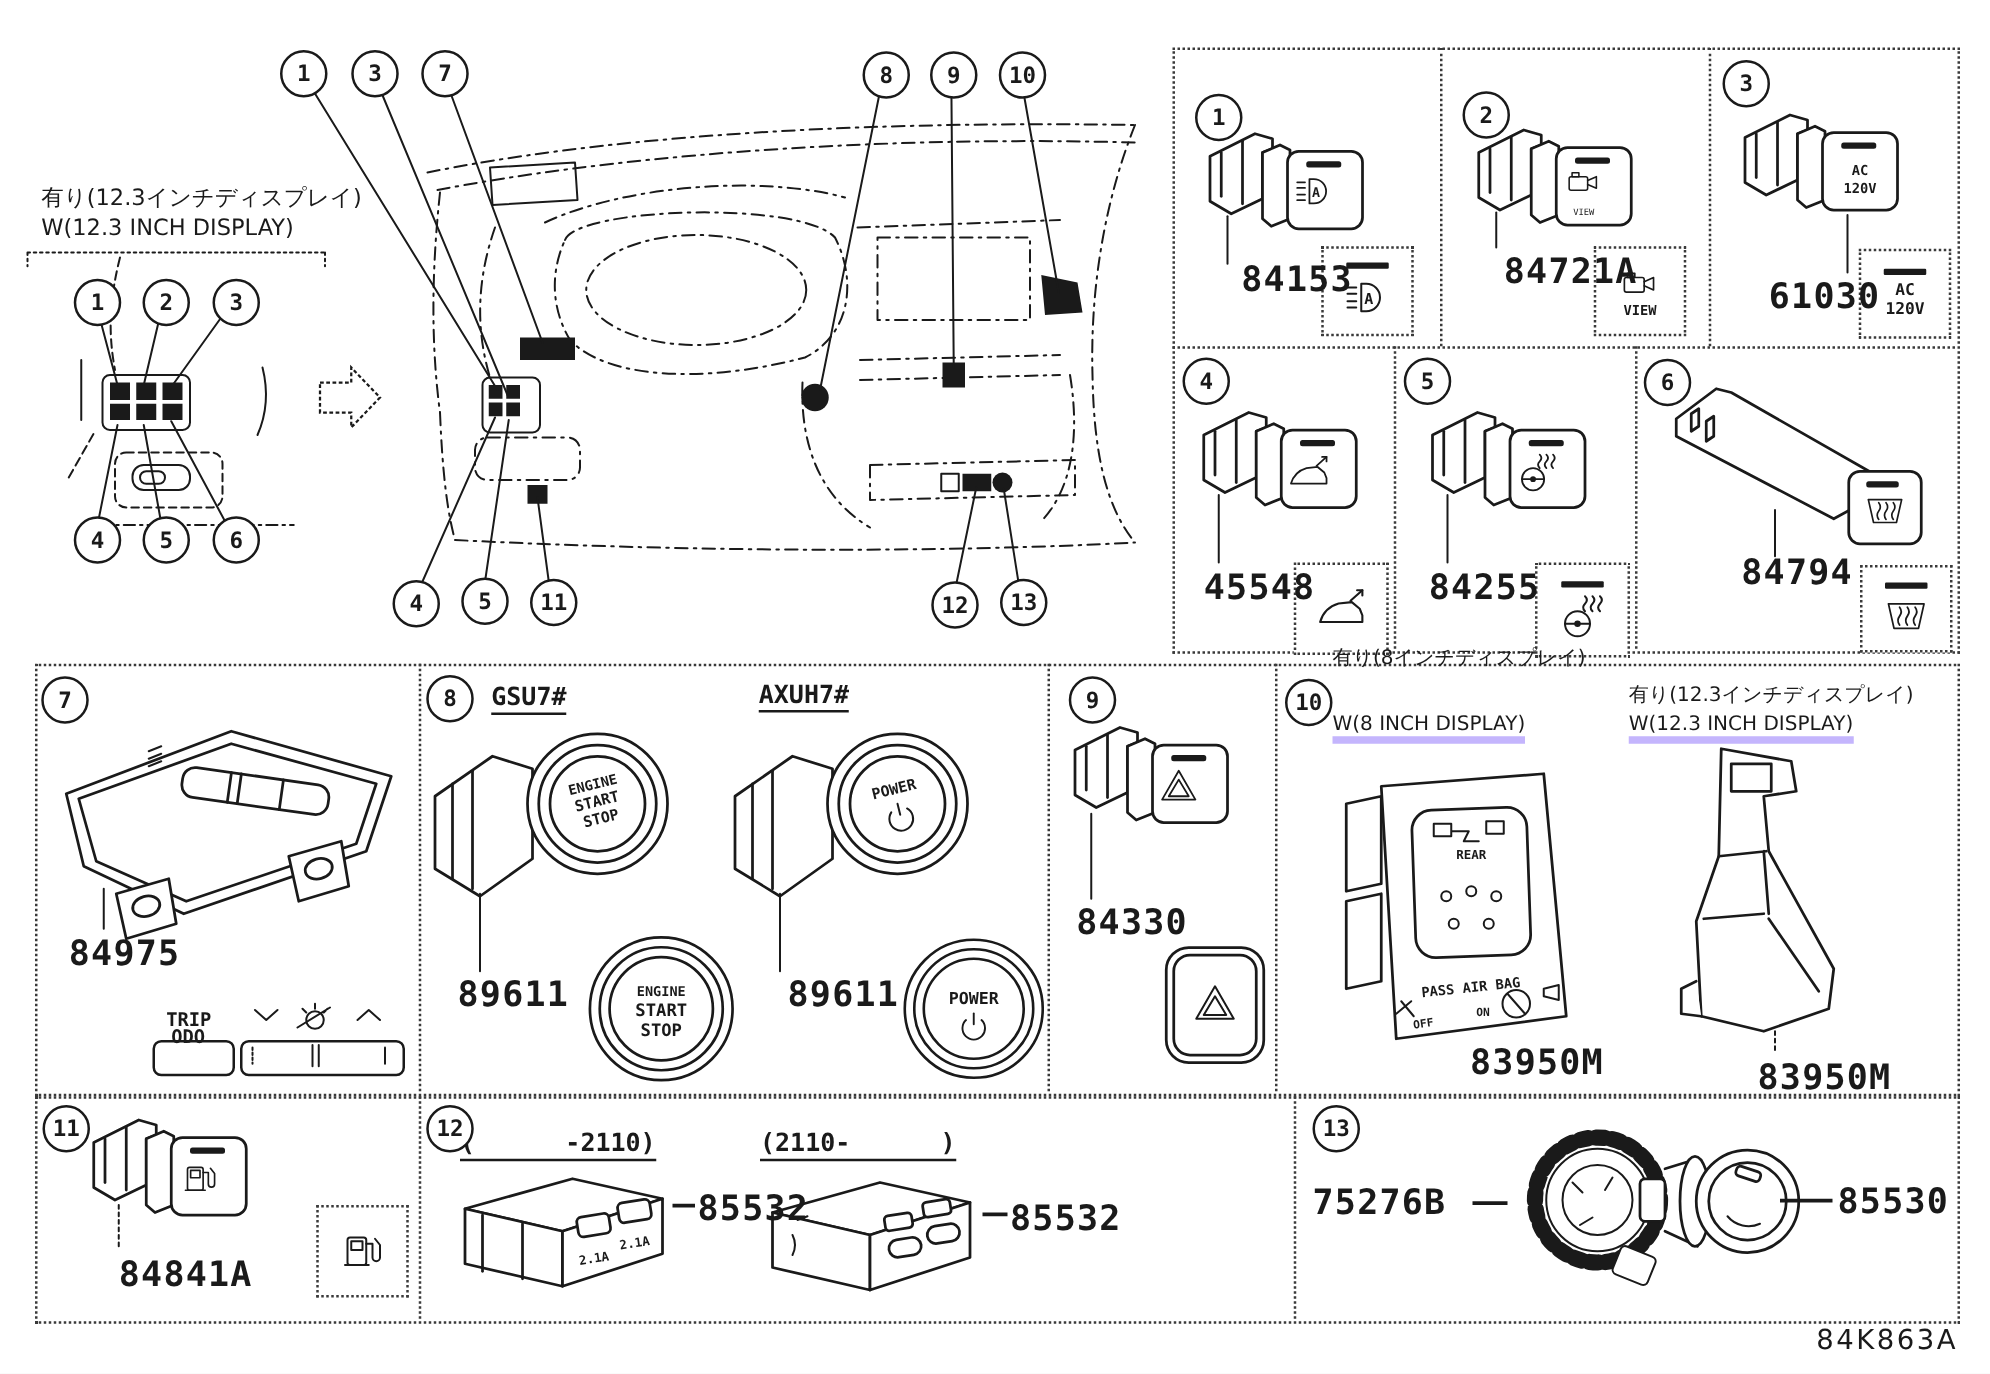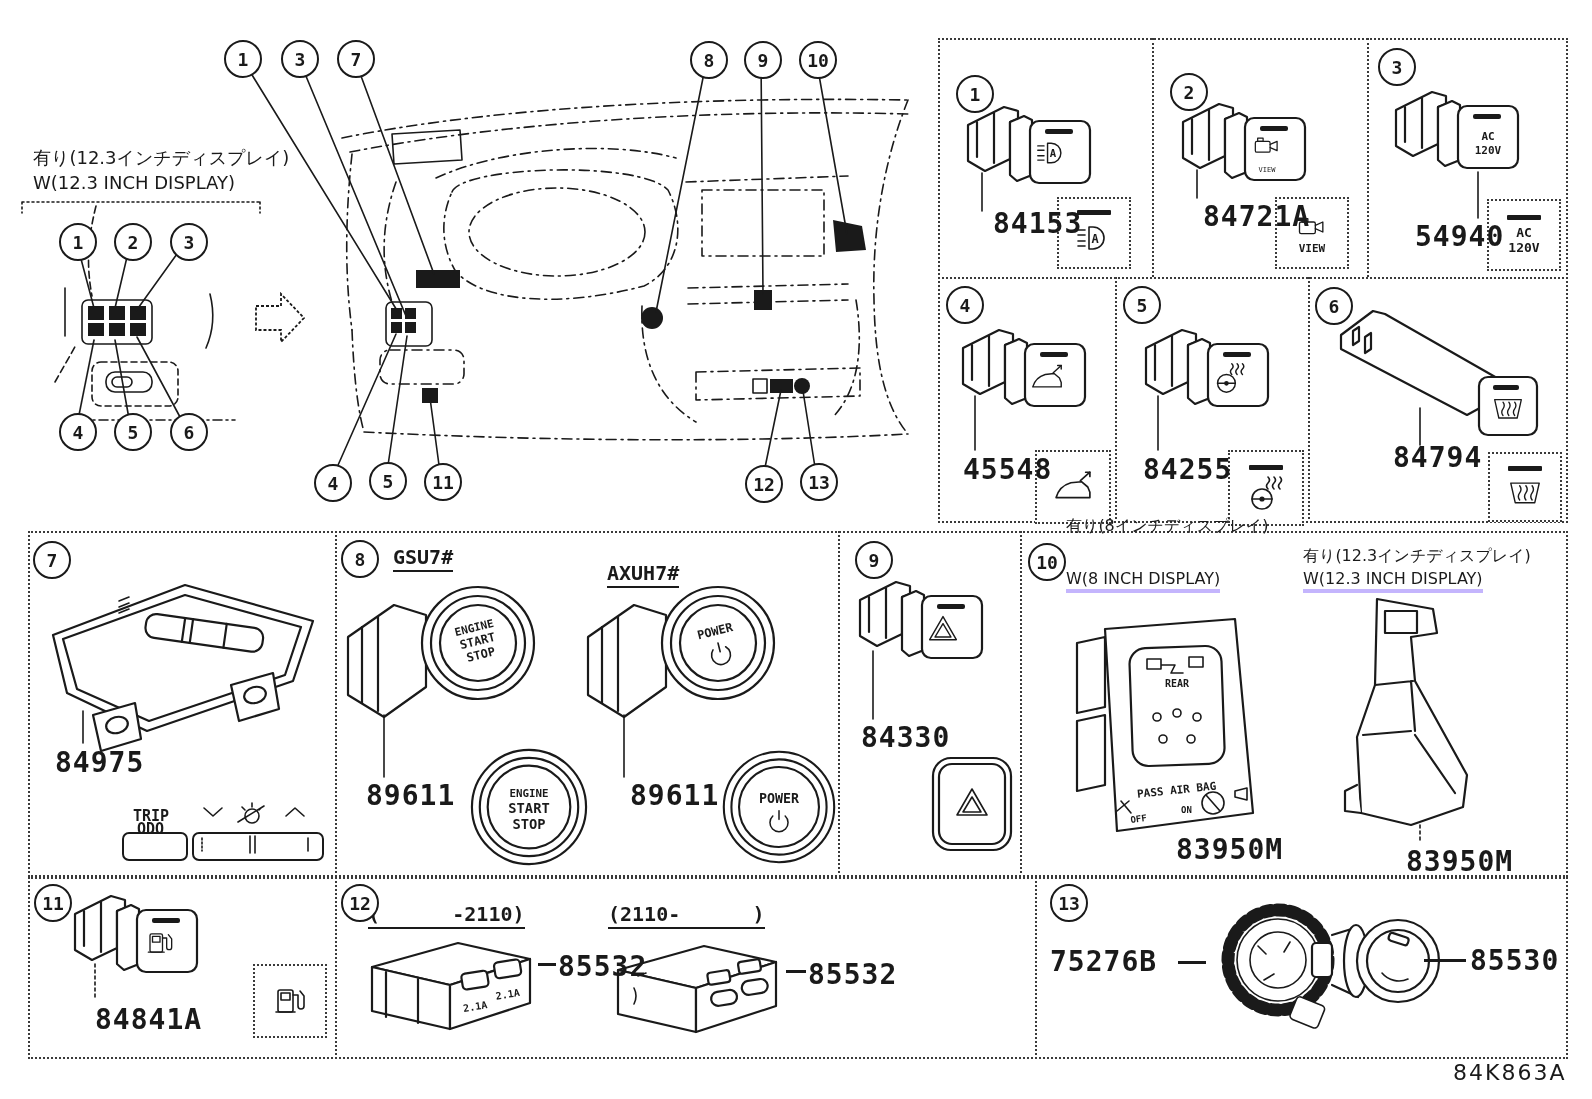--- a/index.html
+++ b/index.html
@@ -13,21 +13,21 @@
   .gridbox{position:absolute;border:2px dotted #3a3a3a;background:transparent}
   .vline{position:absolute;border-left:2px dotted #3a3a3a;width:0}
   .hline{position:absolute;border-top:2px dotted #3a3a3a;height:0}
   .callout{position:absolute;width:34px;height:34px;border:2.3px solid #1a1a1a;border-radius:50%;
            background:#fff;display:flex;align-items:center;justify-content:center;
            font:bold 18px "DejaVu Sans Mono",monospace;z-index:5}
   .pn{position:absolute;font:bold 28px "DejaVu Sans Mono",monospace;letter-spacing:1px;
       white-space:pre;z-index:4}
   .jp{position:absolute;font:18px "DejaVu Sans",sans-serif;white-space:pre;z-index:4}
   .en{position:absolute;font:18px "DejaVu Sans",sans-serif;white-space:pre;z-index:4}
-  .under{border-bottom:4px solid #c4b5fd;padding-bottom:1px}
+  .under{border-bottom:6px solid #c4b5fd;padding-bottom:1px}
   .code{position:absolute;font:bold 20px "DejaVu Sans Mono",monospace;border-bottom:2px solid #1a1a1a;
         padding-bottom:1px;white-space:pre;z-index:4}
   .range{position:absolute;font:bold 20px "DejaVu Sans Mono",monospace;border-bottom:2px solid #1a1a1a;
         padding-bottom:1px;white-space:pre;z-index:4}
   .iconbox{position:absolute;border:2.5px dotted #3a3a3a;background:#fff;display:flex;
            flex-direction:column;align-items:center;justify-content:center;z-index:3}
   .ibar{width:34px;height:5px;background:#1a1a1a;border-radius:1px;margin-bottom:5px}
   .smalltext{position:absolute;font:bold 15px "DejaVu Sans Mono",monospace;z-index:4;white-space:pre}
   .btnslot{position:absolute;border:2px solid #1a1a1a;border-radius:7px;background:#fff;z-index:3}
   .lblline{position:absolute;border-top:3px solid #1a1a1a;height:0;z-index:2}
@@ -368,21 +368,21 @@
       </svg>
   <div style="font:bold 11px 'DejaVu Sans Mono',monospace">VIEW</div>
 </div>
 
 <svg style="left:1378px;top:80px;z-index:2" width="175" height="142" viewBox="0 0 175 142">
   <use href="#swA" x="8" y="0" width="150" height="110"></use>
   <text x="110" y="60" font-size="11" font-weight="bold" text-anchor="middle">AC</text>
   <text x="110" y="74" font-size="11" font-weight="bold" text-anchor="middle">120V</text>
   <line x1="100" y1="92" x2="100" y2="138" class="ln"></line>
 </svg>
-<div class="pn" style="left:1415px;top:220px">54940</div>
+<div class="pn" style="left:1415px;top:220px">61030</div>
 <div class="iconbox" style="left:1487px;top:199px;width:70px;height:68px">
   <div class="ibar"></div>
   <div style="font:bold 13px 'DejaVu Sans Mono',monospace">AC</div>
   <div style="font:bold 13px 'DejaVu Sans Mono',monospace">120V</div>
 </div>
 
 <svg style="left:945px;top:318px;z-index:2" width="165" height="135" viewBox="0 0 165 135">
   <use href="#swA" x="8" y="0" width="150" height="110"></use>
   <use href="#ic-gate" x="86" y="44" width="32" height="32"></use>
   <line x1="30" y1="78" x2="30" y2="132" class="ln"></line>
@@ -454,21 +454,21 @@
 <svg style="left:192px;top:832px;z-index:4" width="128" height="25" viewBox="0 0 128 25">
   <g class="ln" stroke-width="1.6">
     <line x1="10" y1="6" x2="10" y2="19" stroke-dasharray="2 2"></line>
     <line x1="58" y1="4" x2="58" y2="21"></line>
         <line x1="63" y1="4" x2="63" y2="21"></line>
     <line x1="116" y1="6" x2="116" y2="19"></line>
   </g>
 </svg>
 
 <div class="code" style="left:393px;top:545px">GSU7#</div>
-<div class="code" style="left:607px;top:561px">AXUH7#</div>
+<div class="code" style="left:607px;top:543px">AXUH7#</div>
 <svg style="left:340px;top:565px;z-index:2" width="210" height="215" viewBox="0 0 210 215">
   <use href="#asm" x="0" y="0" width="210" height="170"></use>
   <g transform="rotate(-14 138 78)">
     <text x="138" y="66" font-size="11" font-weight="bold" text-anchor="middle">ENGINE</text>
     <text x="138" y="80" font-size="12" font-weight="bold" text-anchor="middle">START</text>
     <text x="138" y="94" font-size="12" font-weight="bold" text-anchor="middle">STOP</text>
   </g>
   <line x1="44" y1="150" x2="44" y2="212" class="ln"></line>
 </svg>
 <div class="pn" style="left:366px;top:779px">89611</div>

